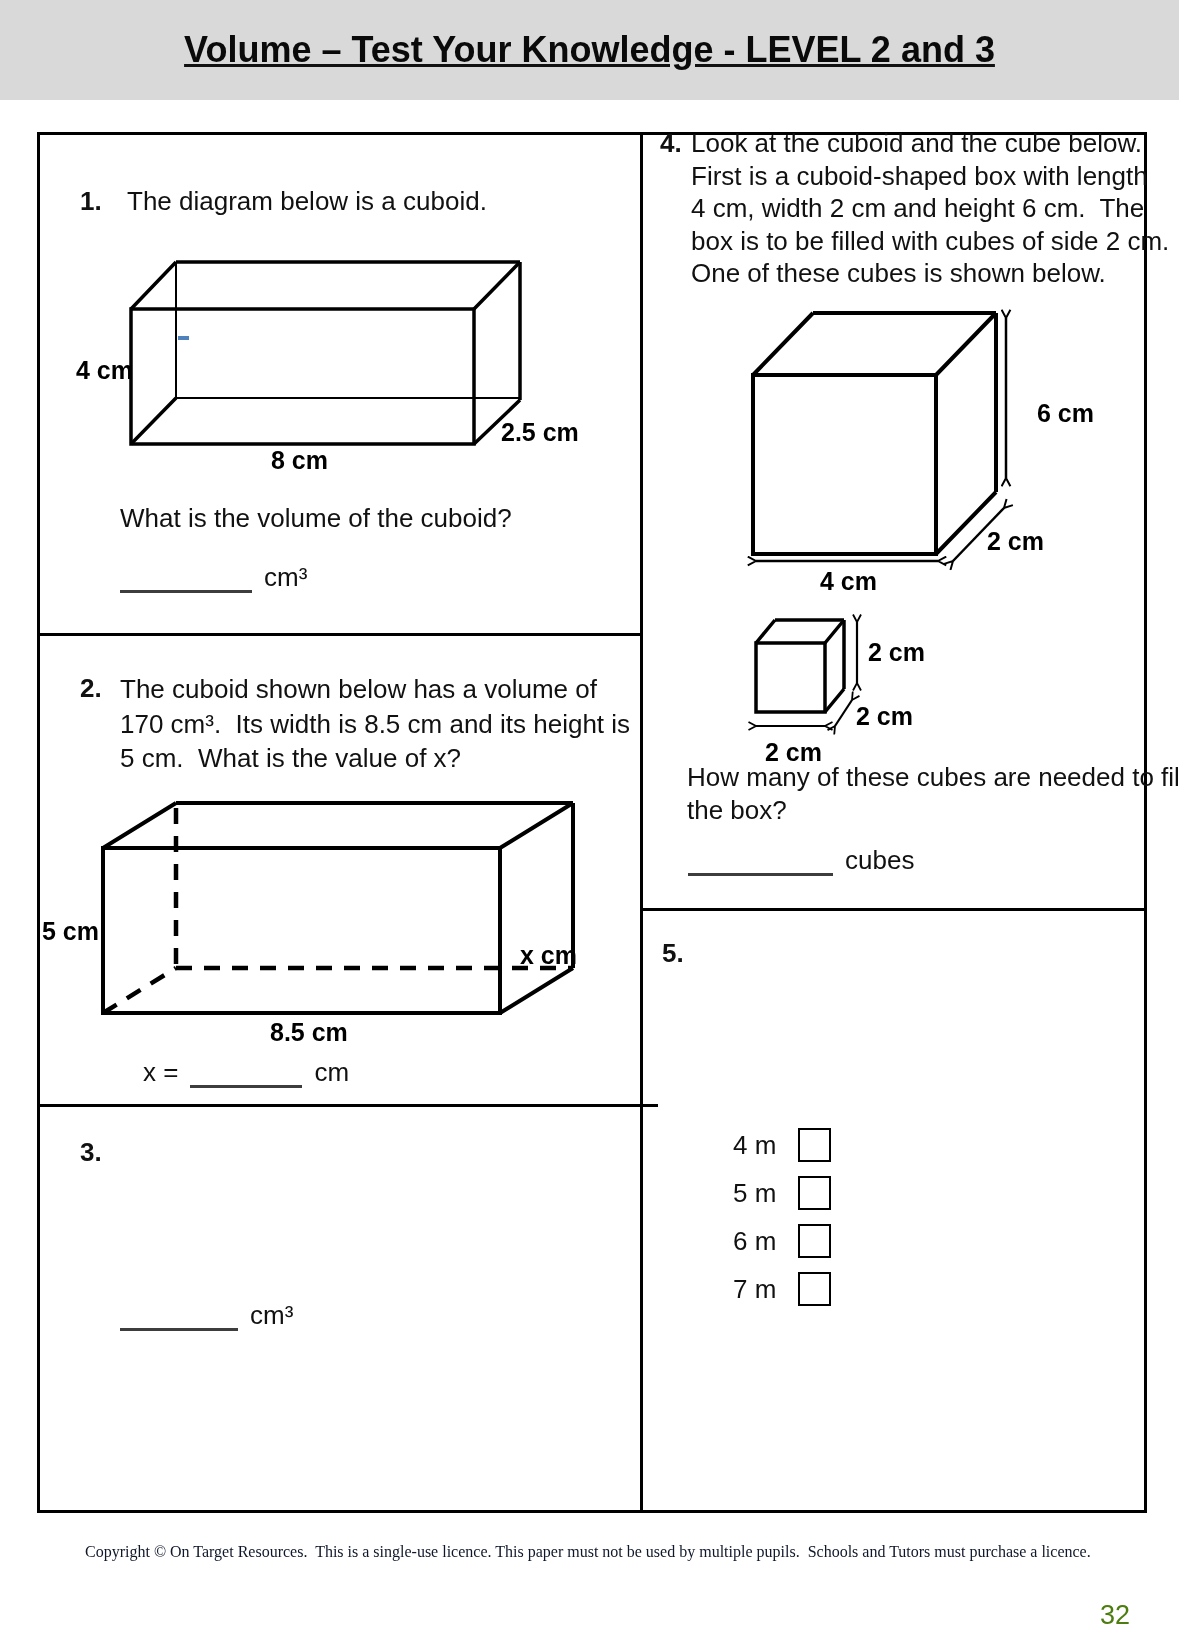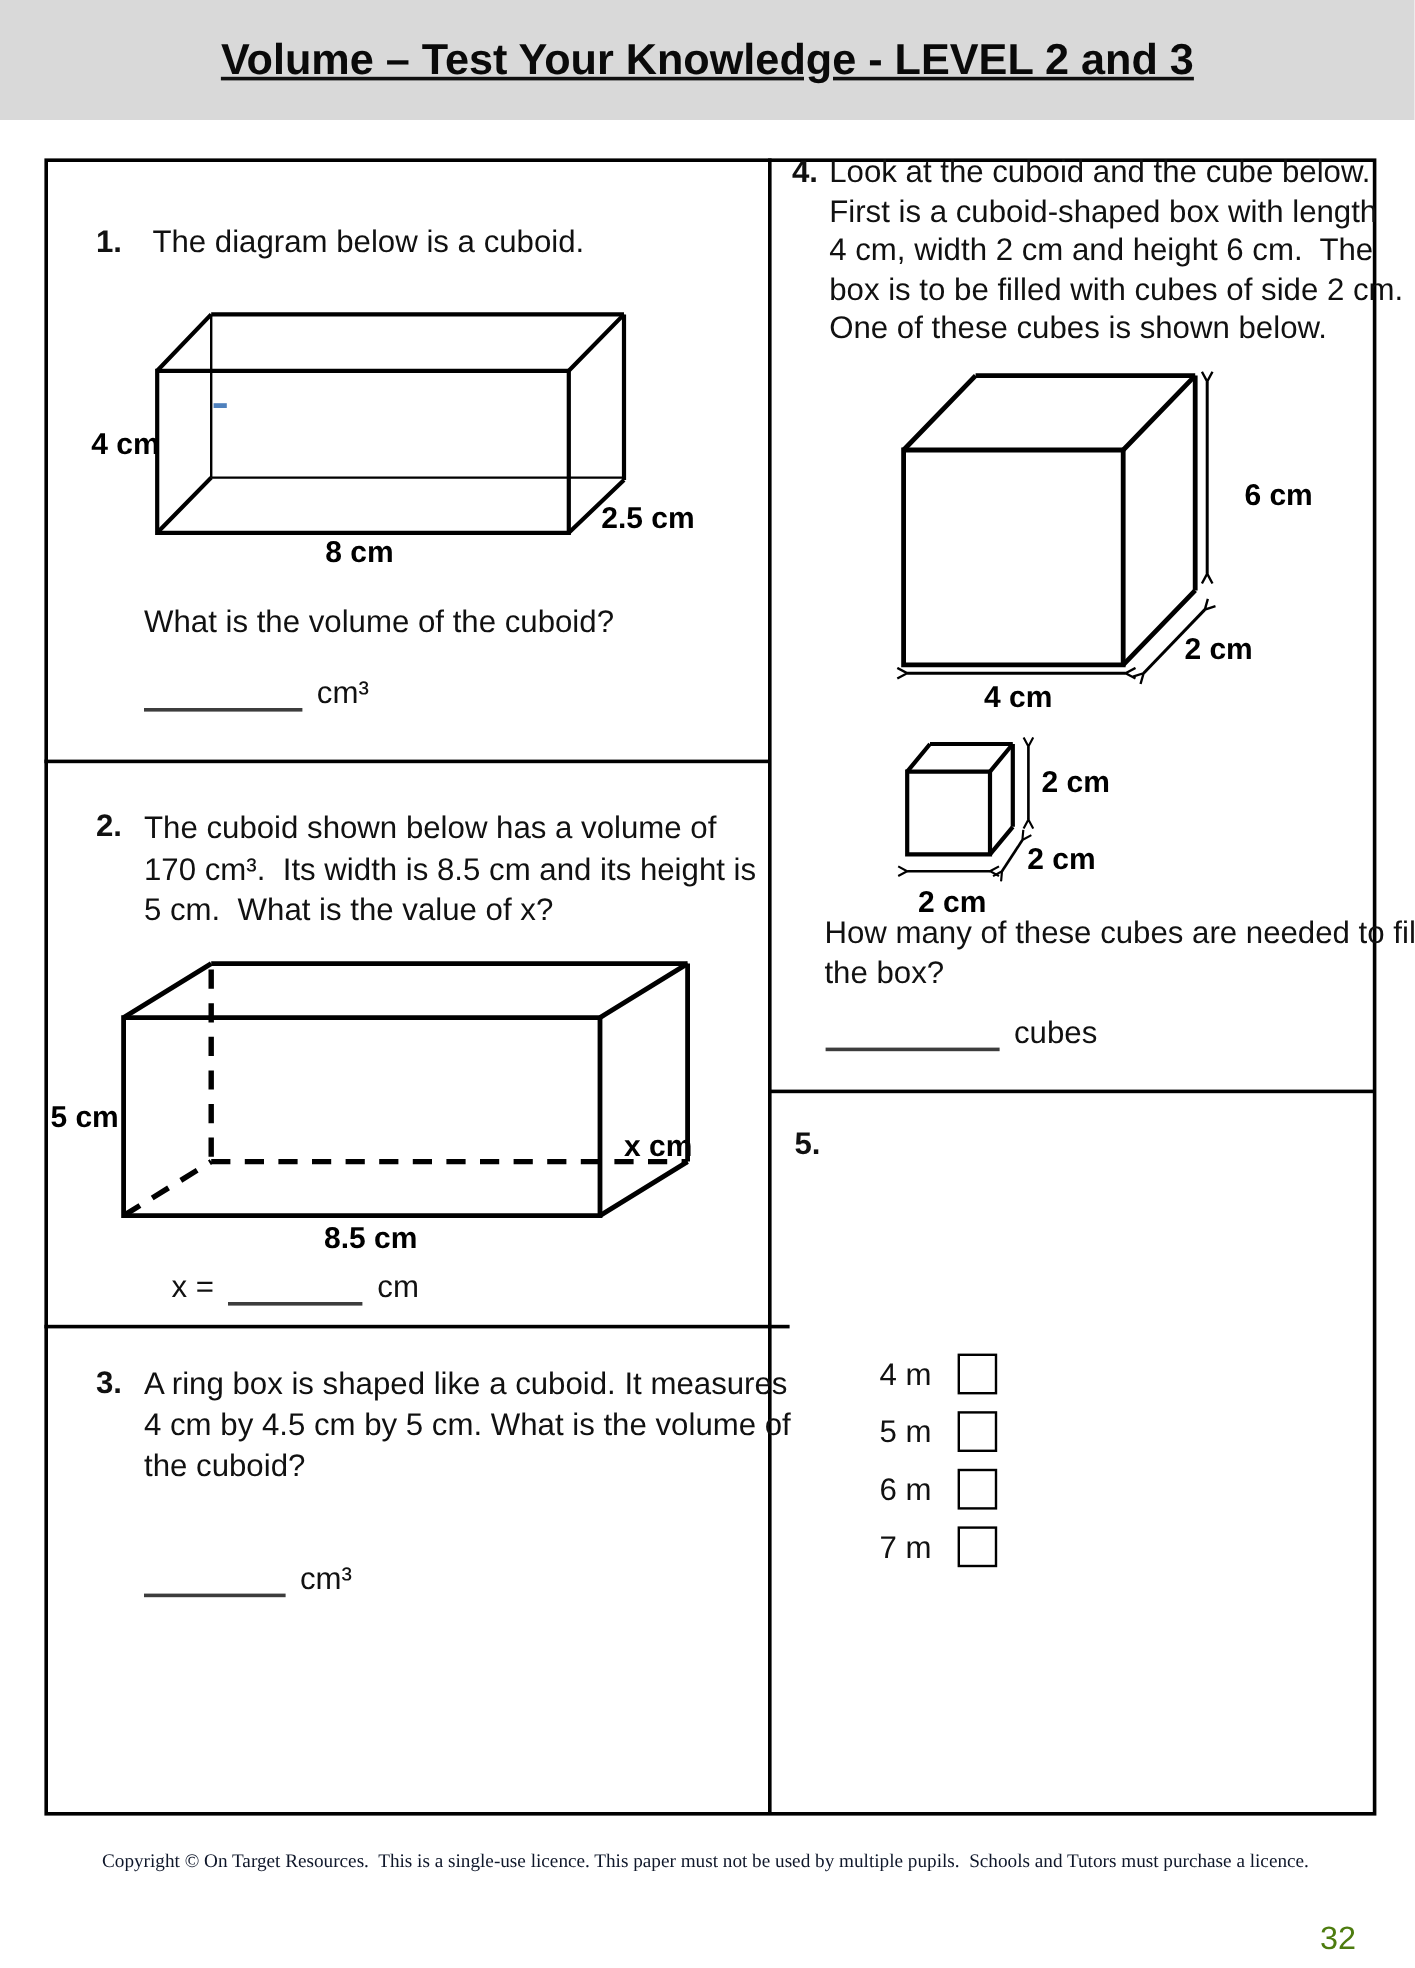--- a/index.html
+++ b/index.html
@@ -83,25 +83,20 @@
   <div class="lbl" style="left:270px;top:1018px;">8.5 cm</div>
   <div class="lbl" style="left:520px;top:941px;">x cm</div>
 
   <div class="abs ans-row" style="left:143px;top:1055px;">
     <span class="txt">x =</span>
     <span class="blank" style="width:112px;"></span>
     <span class="txt">cm</span>
   </div>
 
   <div class="abs txt bold" style="left:80px;top:1136px;">3.</div>
-  <div class="abs lines" style="left:120px;top:1136px;line-height:34px;">
-    <div class="ln">A ring box is shaped like a cuboid. It measures</div>
-    <div class="ln">4 cm by 4.5 cm by 5 cm. What is the volume of</div>
-    <div class="ln">the cuboid?</div>
-  </div>
   <div class="abs ans-row" style="left:120px;top:1298px;">
     <span class="blank" style="width:118px;"></span>
     <span class="txt">cm³</span>
   </div>
 
   <div class="abs txt bold" style="left:660px;top:127px;">4.</div>
   <div class="abs lines" style="left:691px;top:127px;line-height:32.5px;">
     <div class="ln">Look at the cuboid and the cube below.</div>
     <div class="ln">First is a cuboid-shaped box with length</div>
     <div class="ln">4 cm, width 2 cm and height 6 cm.  The</div>

